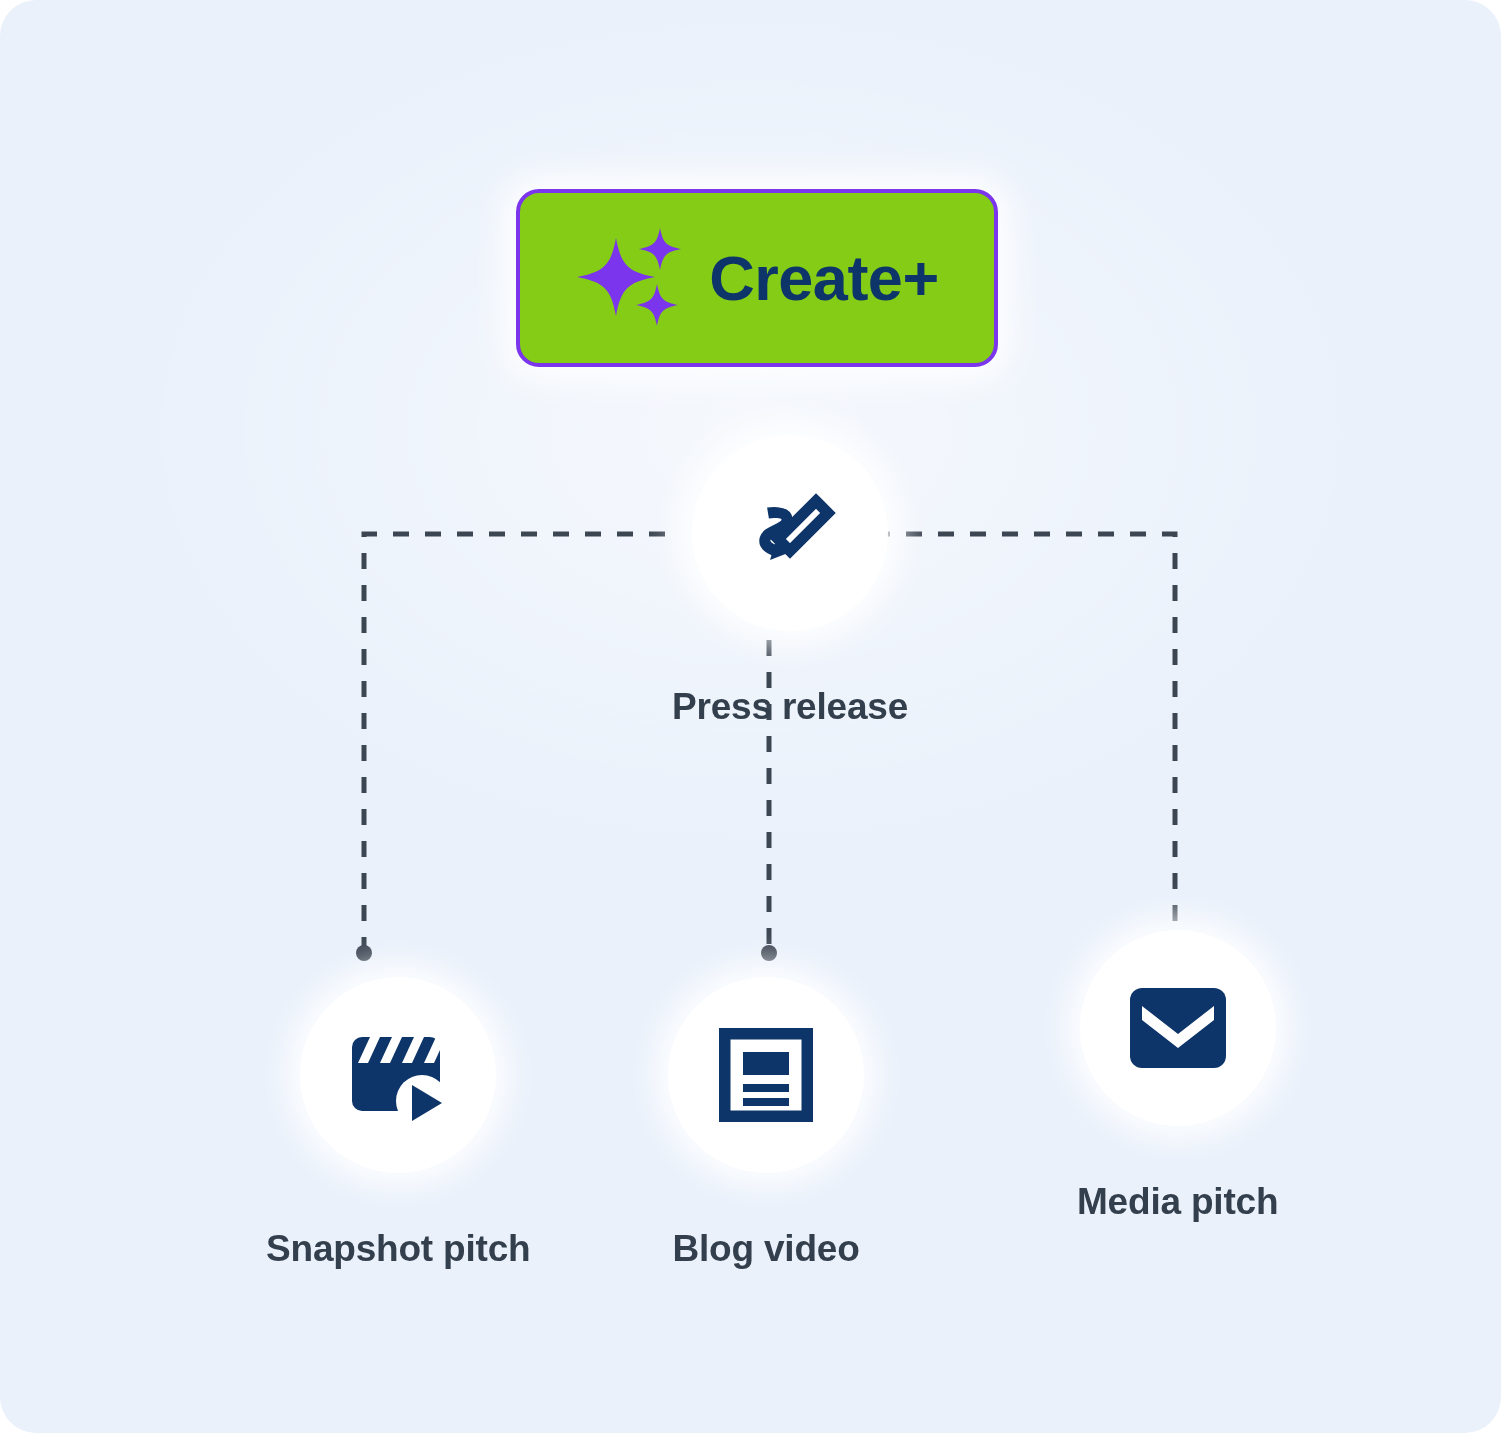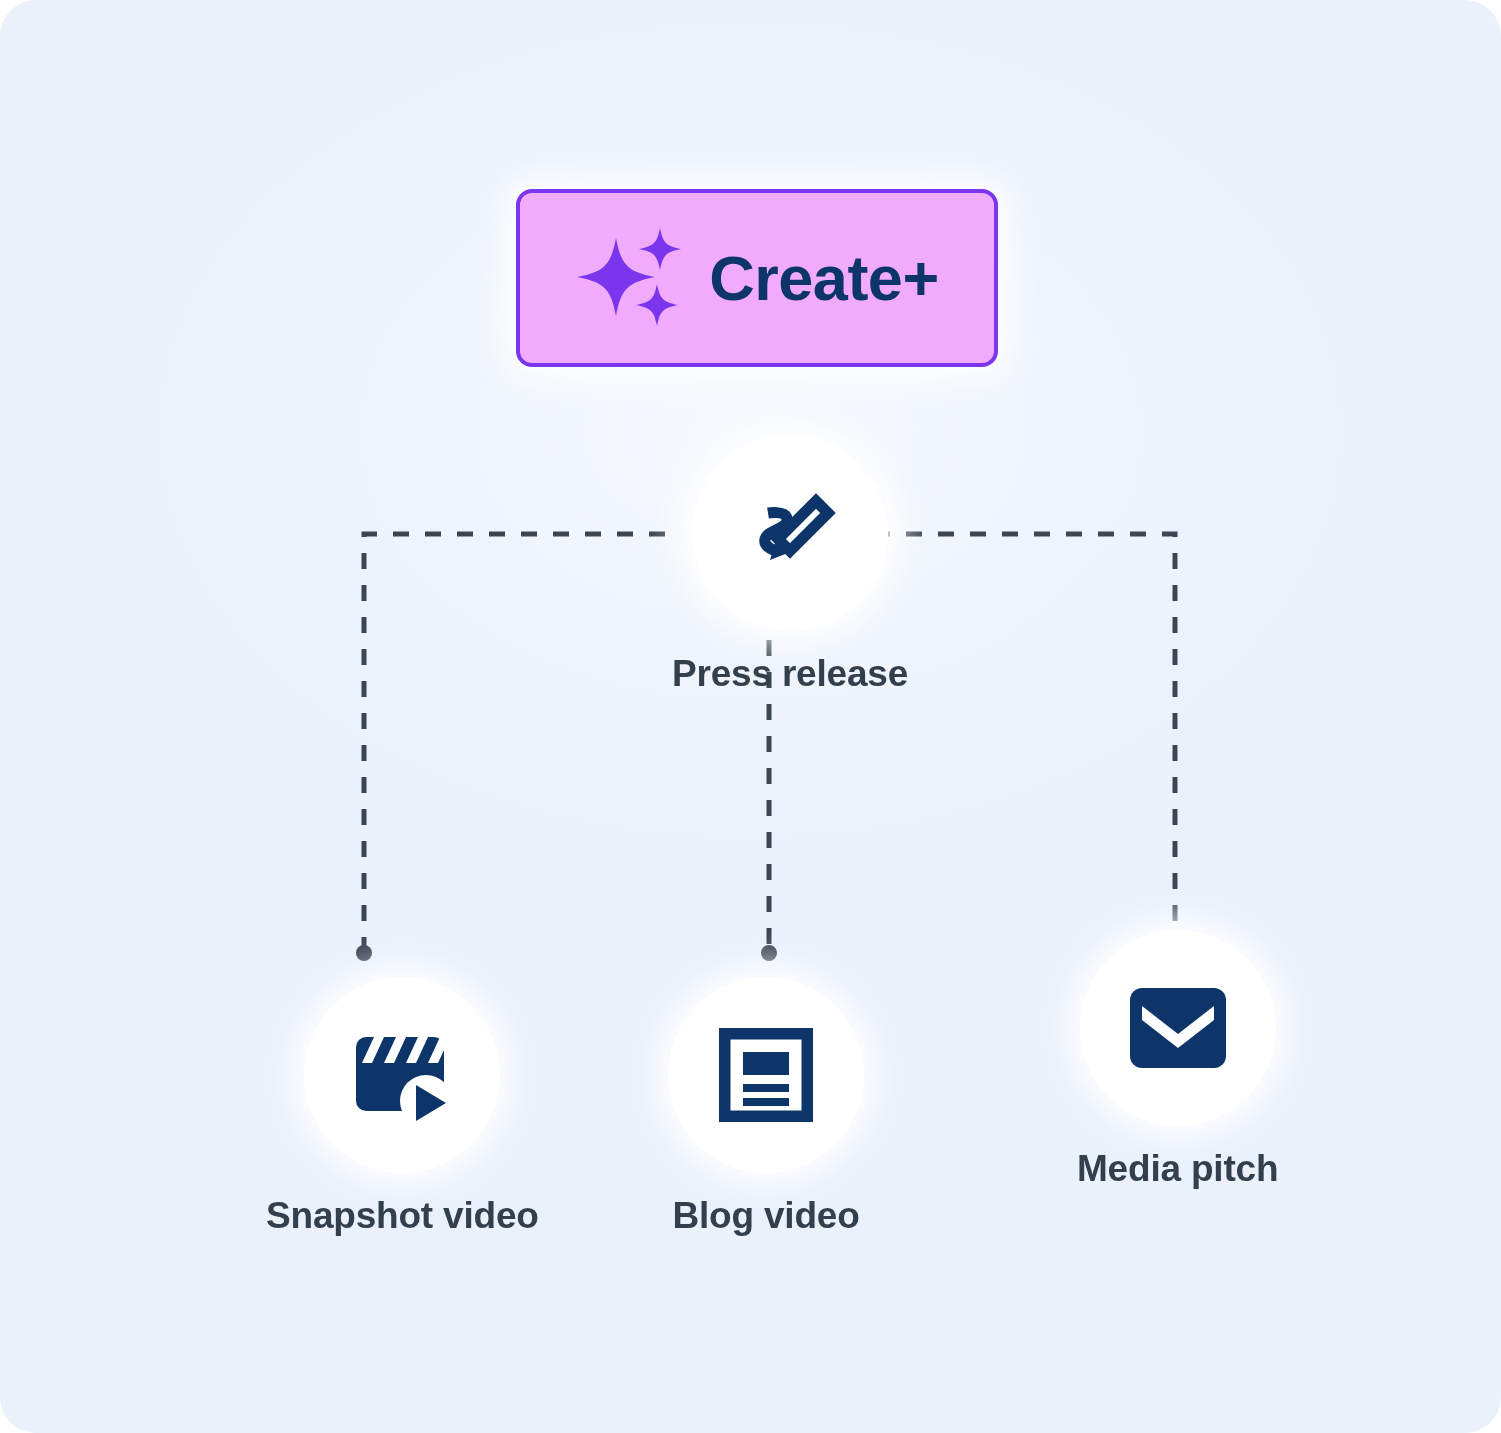--- a/index.html
+++ b/index.html
@@ -43,23 +43,23 @@
   }
 
   
   .create-btn {
     position: absolute;
     left: 516px;
     top: 189px;
     width: 482px;
     height: 178px;
     box-sizing: border-box;
-    background: #f0abfc;
+    background: #84cc16;
     border: 4px solid #7b35ec;
-    border-radius: 16px;
+    border-radius: 23px;
     display: flex;
     align-items: center;
     justify-content: center;
     gap: 16px;
     box-shadow: 0 0 34px 14px rgba(255,255,255,0.85);
   }
   .create-sparkle {
     width: 118px;
     height: 112px;
     flex: 0 0 auto;
@@ -73,20 +73,21 @@
     line-height: 1;
     white-space: nowrap;
   }
 
   
   .node {
     position: absolute;
     display: flex;
     flex-direction: column;
     align-items: center;
+    gap: 33px;
   }
   .node-circle {
     width: 196px;
     height: 196px;
     border-radius: 50%;
     background: #ffffff;
     display: flex;
     align-items: center;
     justify-content: center;
     box-shadow: 0 0 30px 16px rgba(255,255,255,0.8);
@@ -175,21 +176,21 @@
             <polygon points="24,12 34,12 22,38 12,38"></polygon>
             <polygon points="46,12 56,12 44,38 34,38"></polygon>
             <polygon points="68,12 78,12 66,38 56,38"></polygon>
             <polygon points="90,12 100,12 88,38 78,38"></polygon>
           </g>
         </g>
 
         <polygon points="66,60 96,78 66,96" fill="#0e3569"></polygon>
       </svg>
     </div>
-    <div class="node-label">Snapshot video</div>
+    <div class="node-label">Snapshot pitch</div>
   </div>
 
   <div class="node node-blog">
     <div class="node-circle">
       <svg class="icon-svg" width="94" height="94" viewBox="0 0 94 94">
         <rect x="5" y="5" width="84" height="84" fill="none" stroke="#0e3569" stroke-width="13"></rect>
         <rect x="24" y="24" width="46" height="23" fill="#0e3569"></rect>
         <rect x="24" y="56" width="46" height="8" fill="#0e3569"></rect>
         <rect x="24" y="70" width="46" height="8" fill="#0e3569"></rect>
       </svg>

